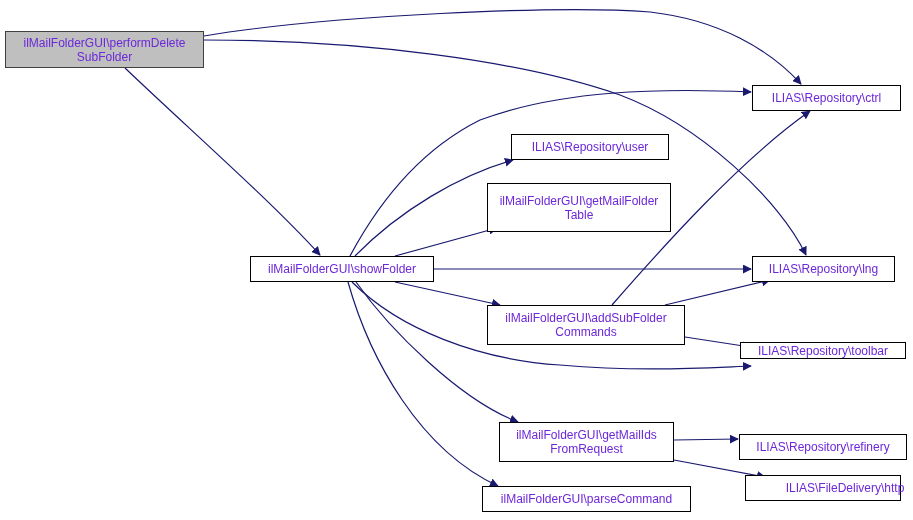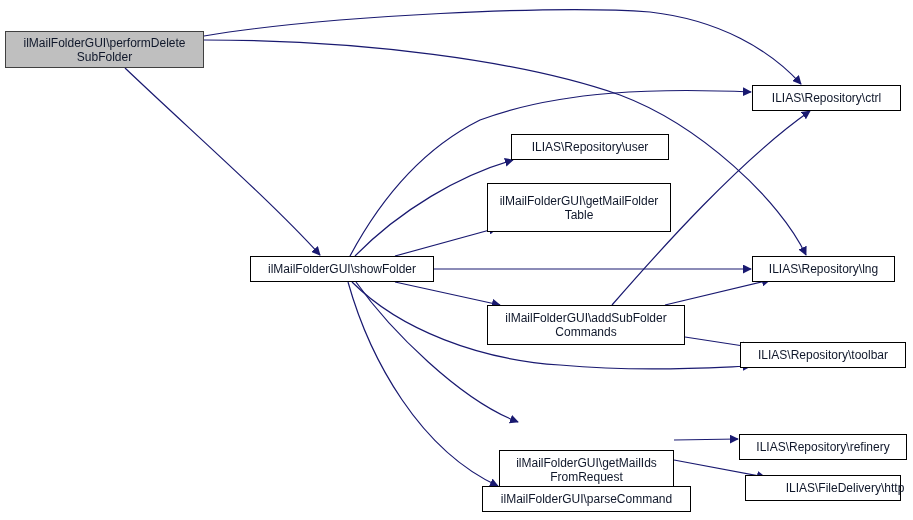--- a/index.html
+++ b/index.html
@@ -1,21 +1,21 @@
 <!DOCTYPE html>
 <html><head>
   <meta charset="utf-8">
   <style>
     html, body { margin: 0; padding: 0; background: #ffffff; }
     body { width: 913px; height: 520px; position: relative; overflow: hidden;
            font-family: "Liberation Sans", sans-serif; }
     #graph { position: absolute; left: 0; top: 0; width: 913px; height: 520px; }
     .node-box { position: absolute; box-sizing: border-box; border: 1px solid #000;
                 background: #fff; display: flex; align-items: center; justify-content: center;
-                text-align: center; font-size: 12px; line-height: 14px; color: #0f172a;
+                text-align: center; font-size: 12px; line-height: 14px; color: #6d28d9;
                 cursor: pointer; padding: 0 4px; }
     .node-box.root { background: #bfbfbf; border-color: #404040; cursor: default; }
     .node-label { white-space: pre-line; }
   </style>
 </head>
 <body>
 
 <svg id="graph" xmlns="http://www.w3.org/2000/svg" width="913" height="520">
   <defs>
     <marker id="arrow" viewBox="0 0 10 10" refX="9" refY="5" markerWidth="9" markerHeight="9" orient="auto-start-reverse" markerUnits="userSpaceOnUse">
@@ -60,24 +60,24 @@
     <div class="node-box" style="left: 250px; top: 256px; width: 184px; height: 26px;">
       <span class="node-label">ilMailFolderGUI\showFolder</span>
     </div>
     <div class="node-box" style="left: 752px; top: 256px; width: 143px; height: 26px;">
       <span class="node-label">ILIAS\Repository\lng</span>
     </div>
     <div class="node-box" style="left: 487px; top: 305px; width: 198px; height: 40px;">
       <span class="node-label">ilMailFolderGUI\addSubFolder
 Commands</span>
     </div>
-    <div class="node-box" style="left: 740px; top: 342px; width: 166px; height: 26px;">
+    <div class="node-box" style="left: 740px; top: 342px; width: 166px; height: 17px;">
       <span class="node-label">ILIAS\Repository\toolbar</span>
     </div>
-    <div class="node-box" style="left: 499px; top: 422px; width: 175px; height: 40px; margin-top: 28px;">
+    <div class="node-box" style="left: 499px; top: 422px; width: 175px; height: 40px;">
       <span class="node-label">ilMailFolderGUI\getMailIds
 FromRequest</span>
     </div>
     <div class="node-box" style="left: 739px; top: 426px; width: 168px; height: 26px; margin-top: 8px;">
       <span class="node-label">ILIAS\Repository\refinery</span>
     </div>
     <div class="node-box" style="left: 482px; top: 486px; width: 209px; height: 26px;">
       <span class="node-label">ilMailFolderGUI\parseCommand</span>
     </div>
     <div class="node-box" style="left: 745px; top: 475px; width: 156px; height: 26px; padding-left: 48px;">

